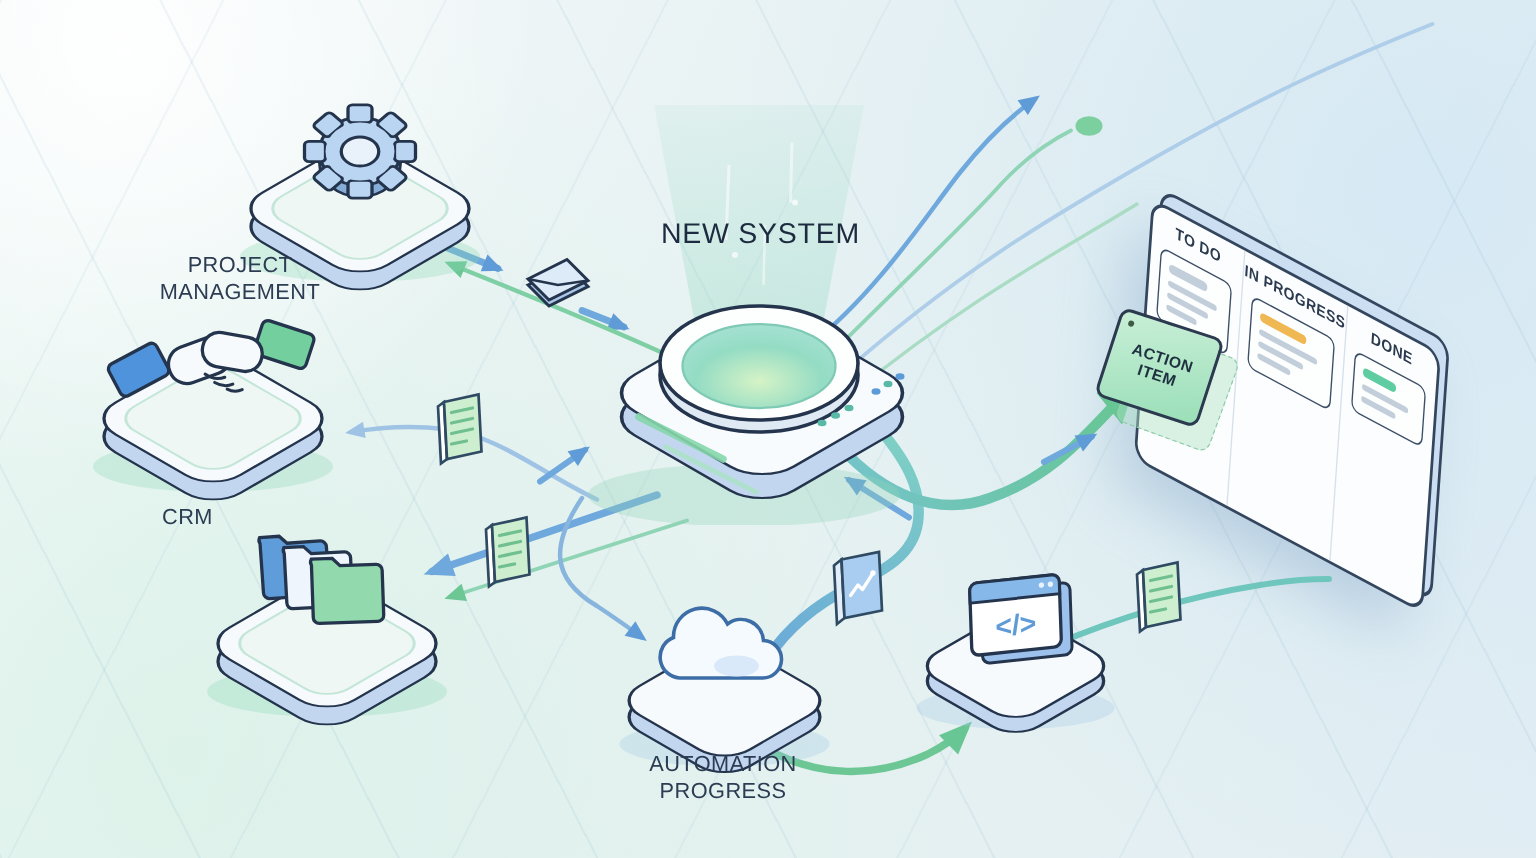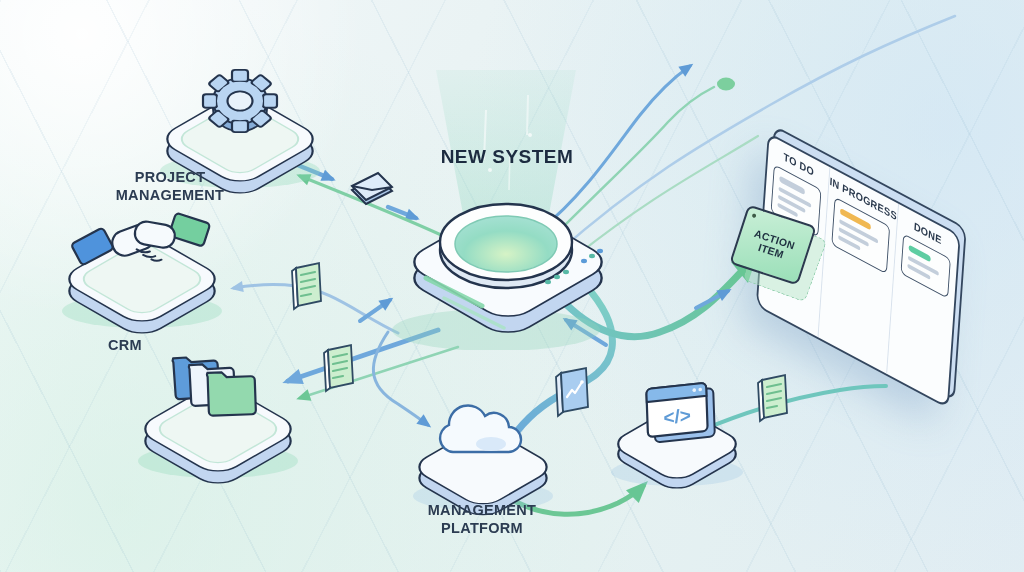--- a/index.html
+++ b/index.html
@@ -10,21 +10,21 @@
       radial-gradient(circle at 92% 22%, rgba(203,227,246,.55), rgba(203,227,246,0) 45%),
       radial-gradient(circle at 12% 88%, rgba(208,240,224,.55), rgba(208,240,224,0) 50%),
       linear-gradient(115deg,#f4f9fa 0%,#eaf3f4 38%,#e5f1f1 65%,#e1edf3 100%);}
   .grid{position:absolute;inset:0;z-index:0;pointer-events:none;background-image:
       repeating-linear-gradient(63deg, rgba(110,160,190,.10) 0 1.5px, transparent 1.5px 118px),
       repeating-linear-gradient(117deg, rgba(110,160,190,.08) 0 1.5px, transparent 1.5px 132px);}
   .abs{position:absolute;}
   .conn{z-index:3;left:0;top:0;pointer-events:none;}
   .platform{z-index:4;pointer-events:none;}
   .float-icon{z-index:5;pointer-events:none;}
-  .lbl{position:absolute;z-index:6;font-weight:700;font-size:14.5px;line-height:18px;
+  .lbl{position:absolute;z-index:6;font-weight:400;font-size:14.5px;line-height:18px;
        color:#2c3c52;text-align:center;letter-spacing:.3px;}
   .lbl-main{font-size:19px;line-height:21px;color:#1c2b40;letter-spacing:.5px;}
   
   .board-back{left:774px;top:125px;width:215px;height:170px;z-index:2;
      transform-origin:0 0;transform:matrix(.88,.47,-.07,1,0,0);
      background:#ccdef2;border:2px solid #33465e;border-radius:12px;
      box-shadow:-20px 32px 38px rgba(140,170,205,.45);}
   .board{left:768px;top:132px;width:215px;height:170px;z-index:2;
      transform-origin:0 0;transform:matrix(.88,.47,-.07,1,0,0);
      background:#fbfdfe;border:2px solid #33465e;border-radius:12px;
@@ -298,17 +298,17 @@
     <path d="M19,35 l5,-7 3,3 7,-11" fill="none" stroke="#ffffff" stroke-width="2.2" stroke-linecap="round" stroke-linejoin="round"></path>
     <circle cx="34" cy="20" r="1.8" fill="#ffffff"></circle>
   </svg>
 
   <svg class="abs float-icon" style="left:750px;top:370px" width="42" height="56" viewBox="0 0 42 56">
     <path d="M8,13 L12,10 L14,48 L10,51 Z" fill="#ffffff" stroke="#2f4a63" stroke-width="1.8"></path>
     <path d="M12,10 L35,5 L37,43 L14,48 Z" fill="#cdeecf" stroke="#2f4a63" stroke-width="1.8"></path>
     <path d="M17,17 l14,-3 M17,24 l14,-3 M17,31 l14,-3 M17,38 l10,-2" stroke="#6fbf8f" stroke-width="2.2" stroke-linecap="round" fill="none"></path>
   </svg>
 
-  <div class="lbl" style="left:80px;top:168px;width:180px">PROJECT MANAGEMENT</div>
+  <div class="lbl" style="left:70px;top:168px;width:180px">PROJECT MANAGEMENT</div>
   <div class="lbl" style="left:85px;top:336px;width:80px">CRM</div>
   <div class="lbl lbl-main" style="left:417px;top:146px;width:180px">NEW SYSTEM</div>
-  <div class="lbl" style="left:397px;top:501px;width:170px">MANAGEMENT PLATFORM</div>
+  <div class="lbl" style="left:397px;top:501px;width:170px">AUTOMATION PROGRESS</div>
 </div>
 
 </body></html>

